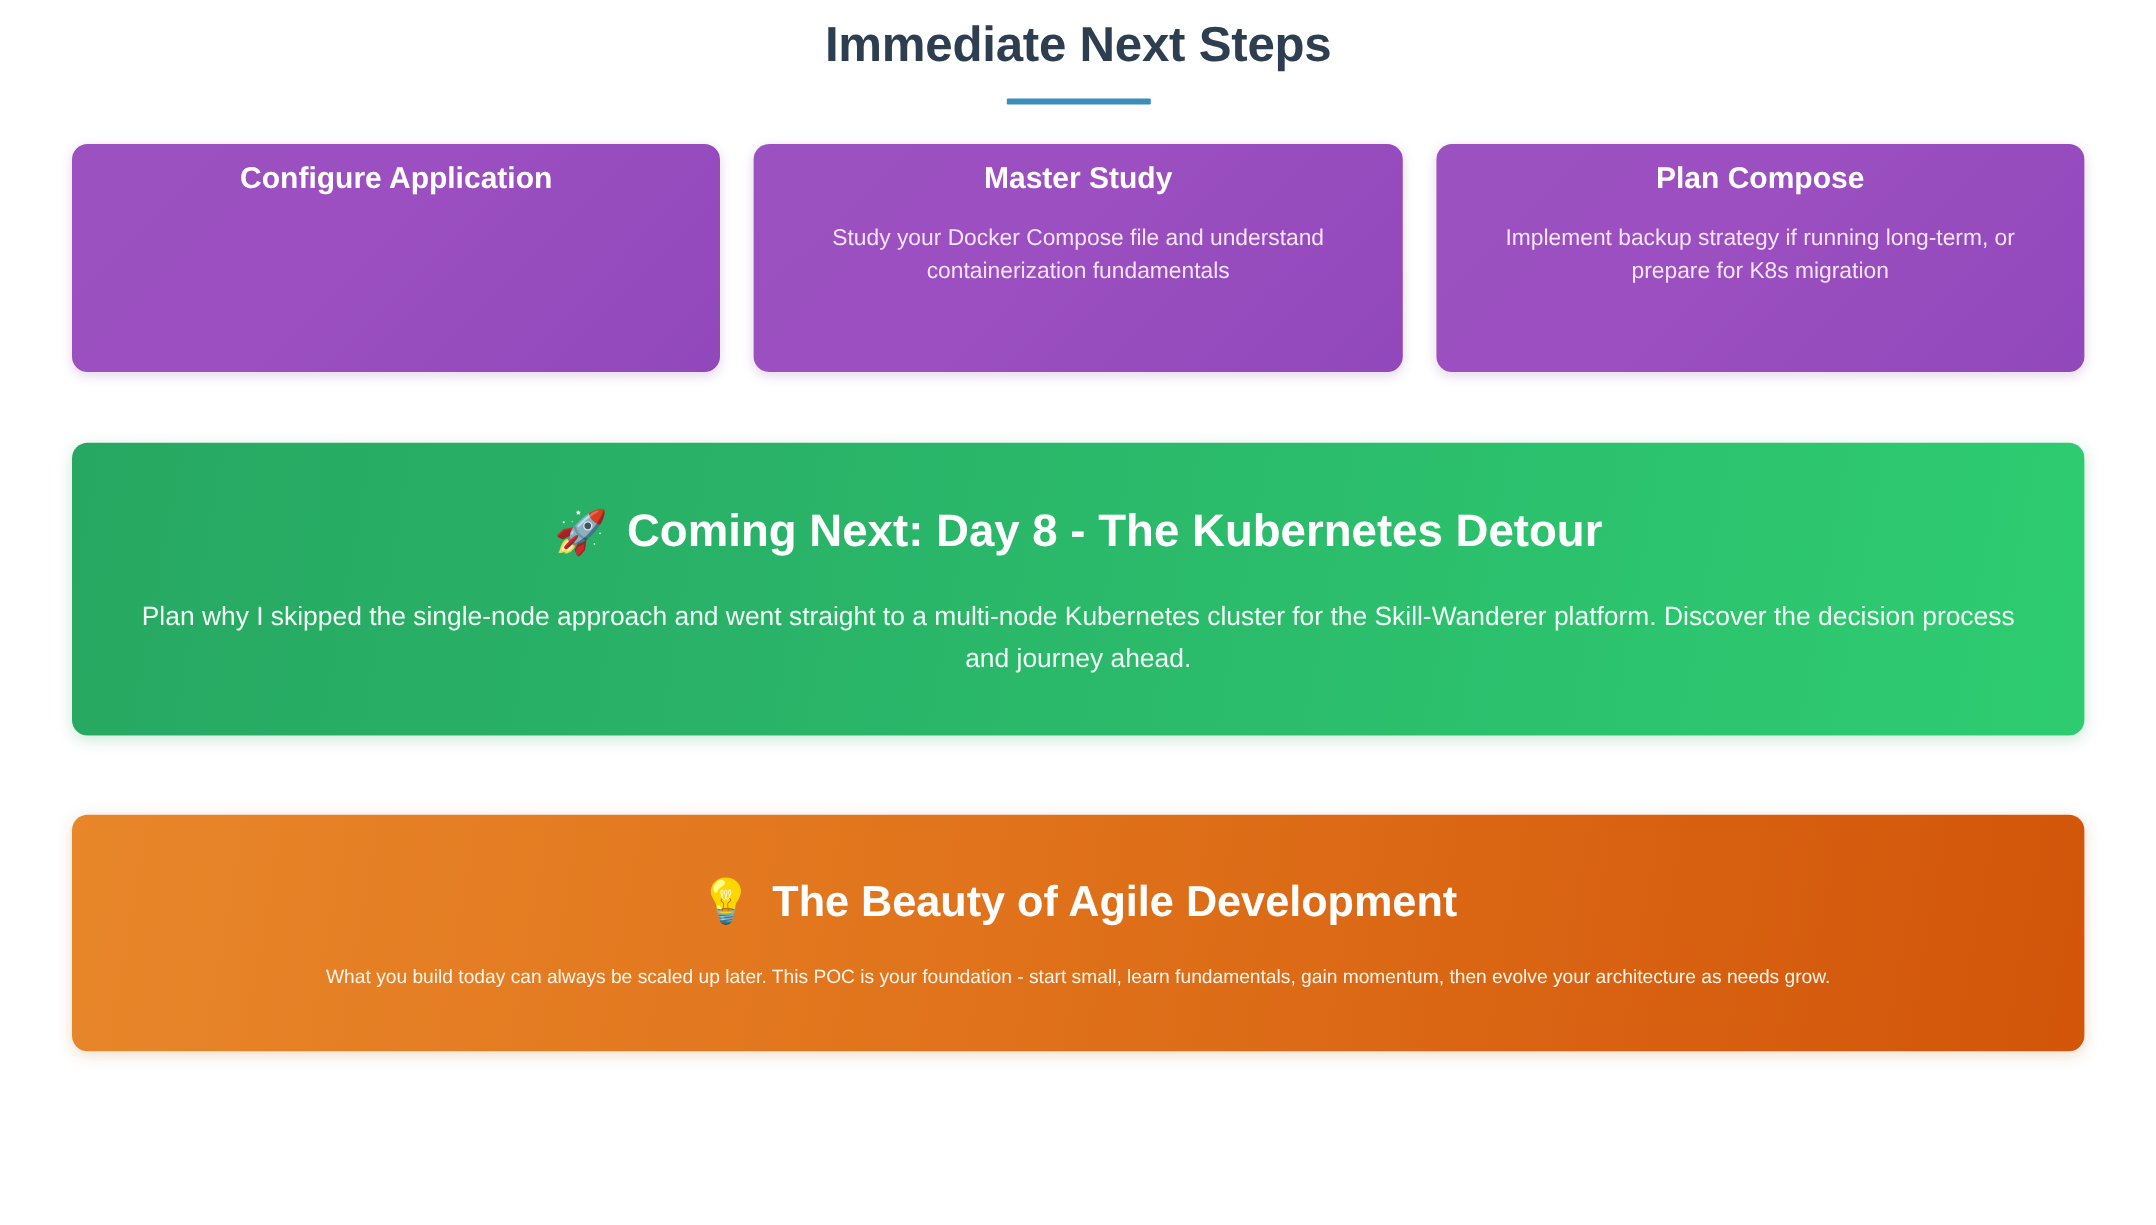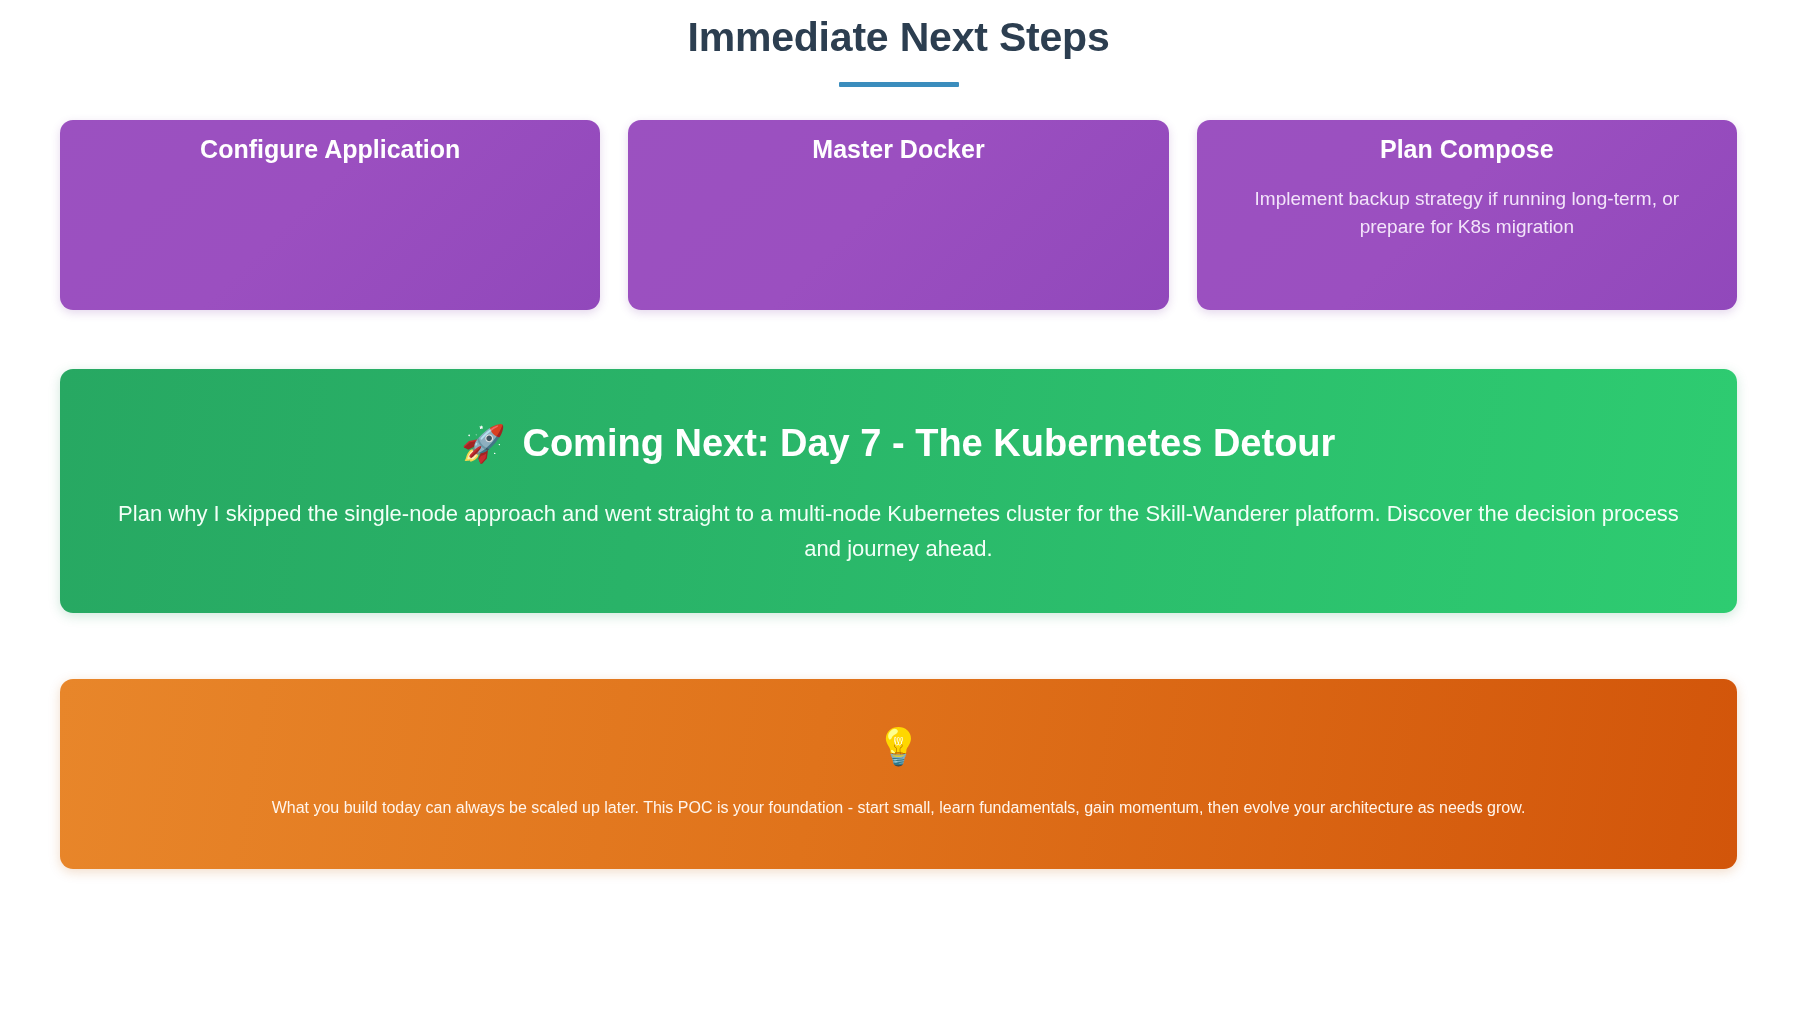--- a/index.html
+++ b/index.html
@@ -139,38 +139,40 @@
     <div class="title-underline"></div>
   </div>
 
   <div class="steps-row">
 
     <div class="step-card">
       <div class="step-title">Configure Application</div>
     </div>
 
     <div class="step-card">
-      <div class="step-title">Master Docker</div>
+      <div class="step-title">Master Study</div>
+      <div class="step-desc">Study your Docker Compose file and understand containerization fundamentals</div>
     </div>
 
     <div class="step-card">
       <div class="step-title">Plan Compose</div>
       <div class="step-desc">Implement backup strategy if running long-term, or prepare for K8s migration</div>
     </div>
 
   </div>
 
   <div class="banner banner-green">
     <div class="banner-title">
       <span class="banner-emoji">🚀</span>
-      <span>Coming Next: Day 7 - The Kubernetes Detour</span>
+      <span>Coming Next: Day 8 - The Kubernetes Detour</span>
     </div>
     <div class="banner-text">Plan why I skipped the single-node approach and went straight to a multi-node Kubernetes cluster for the Skill-Wanderer platform. Discover the decision process and journey ahead.</div>
   </div>
 
   <div class="banner banner-orange">
     <div class="banner-title">
       <span class="banner-emoji">💡</span>
+      <span>The Beauty of Agile Development</span>
     </div>
     <div class="banner-text">What you build today can always be scaled up later. This POC is your foundation - start small, learn fundamentals, gain momentum, then evolve your architecture as needs grow.</div>
   </div>
 
 </div>
 
 </body></html>

